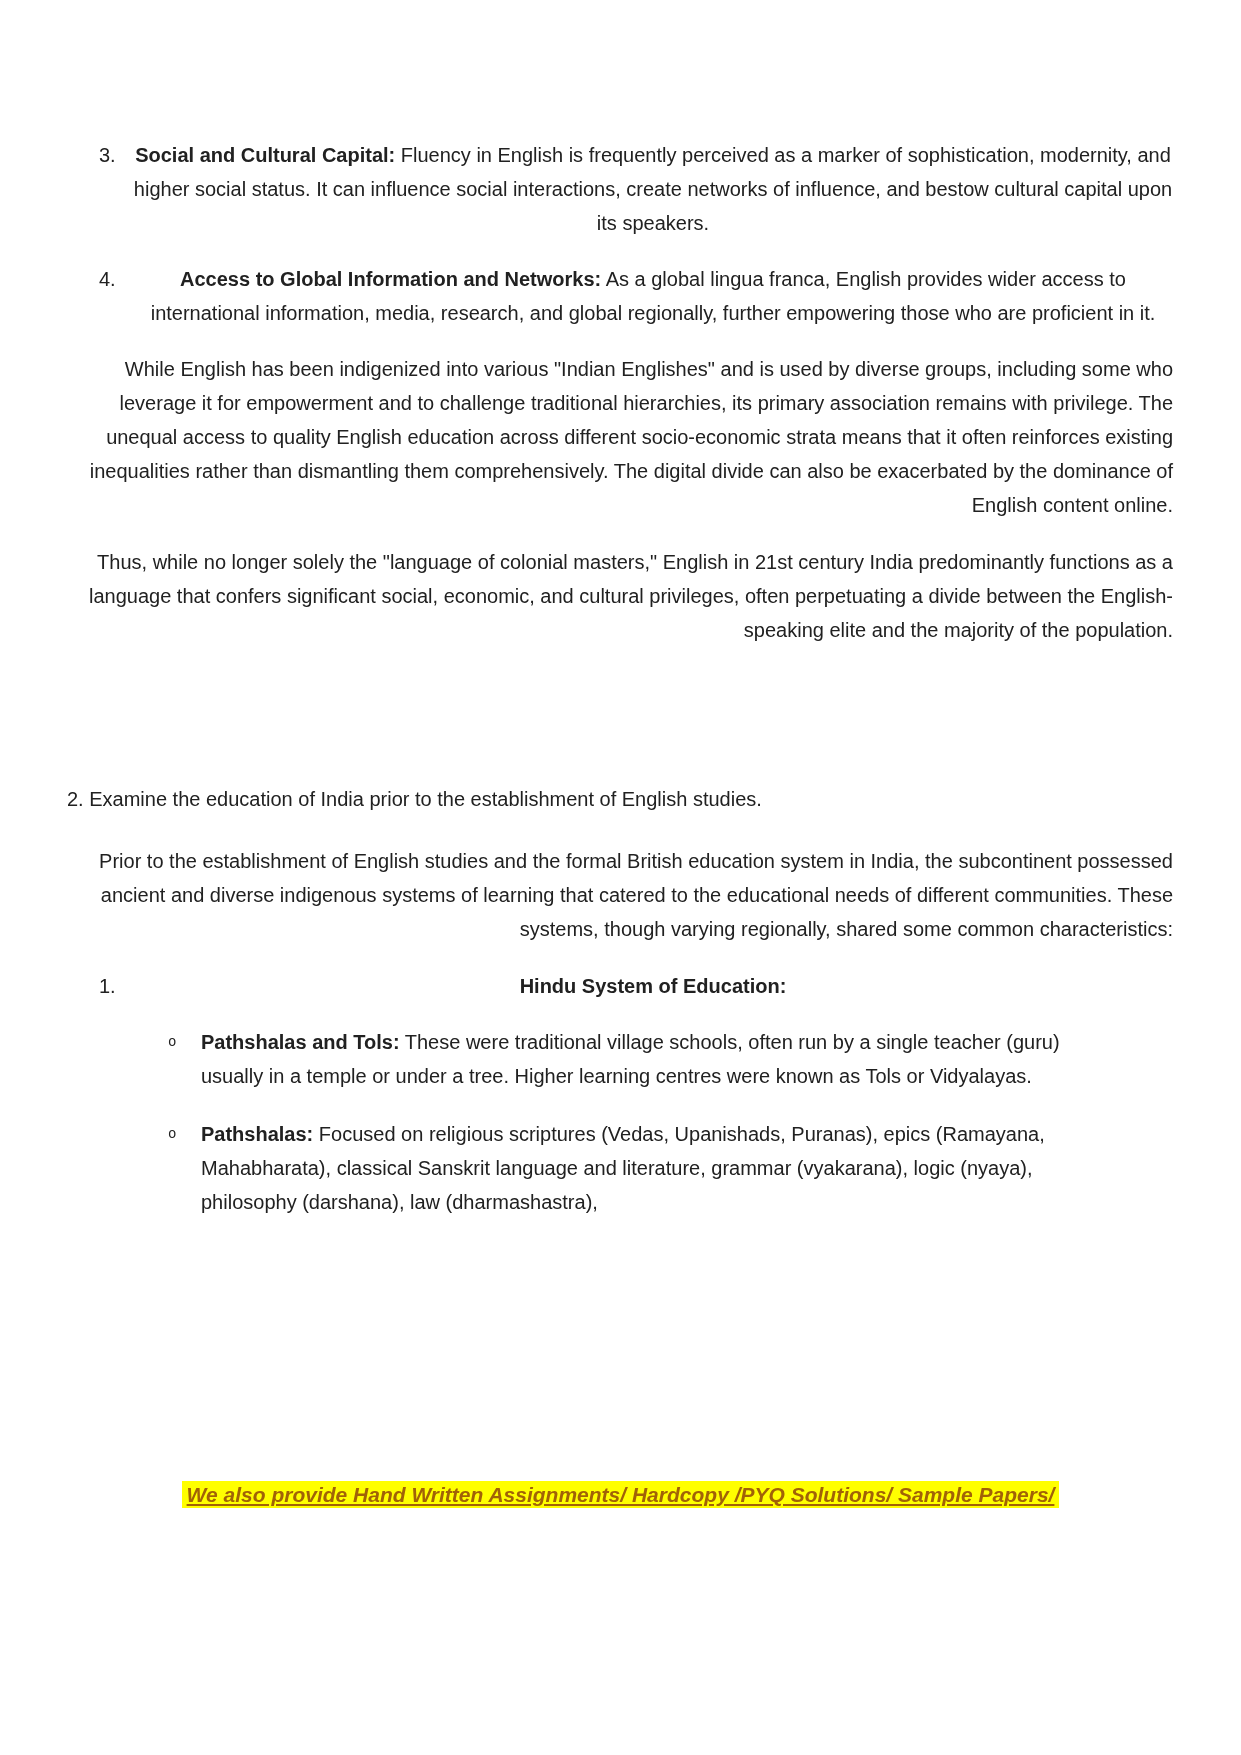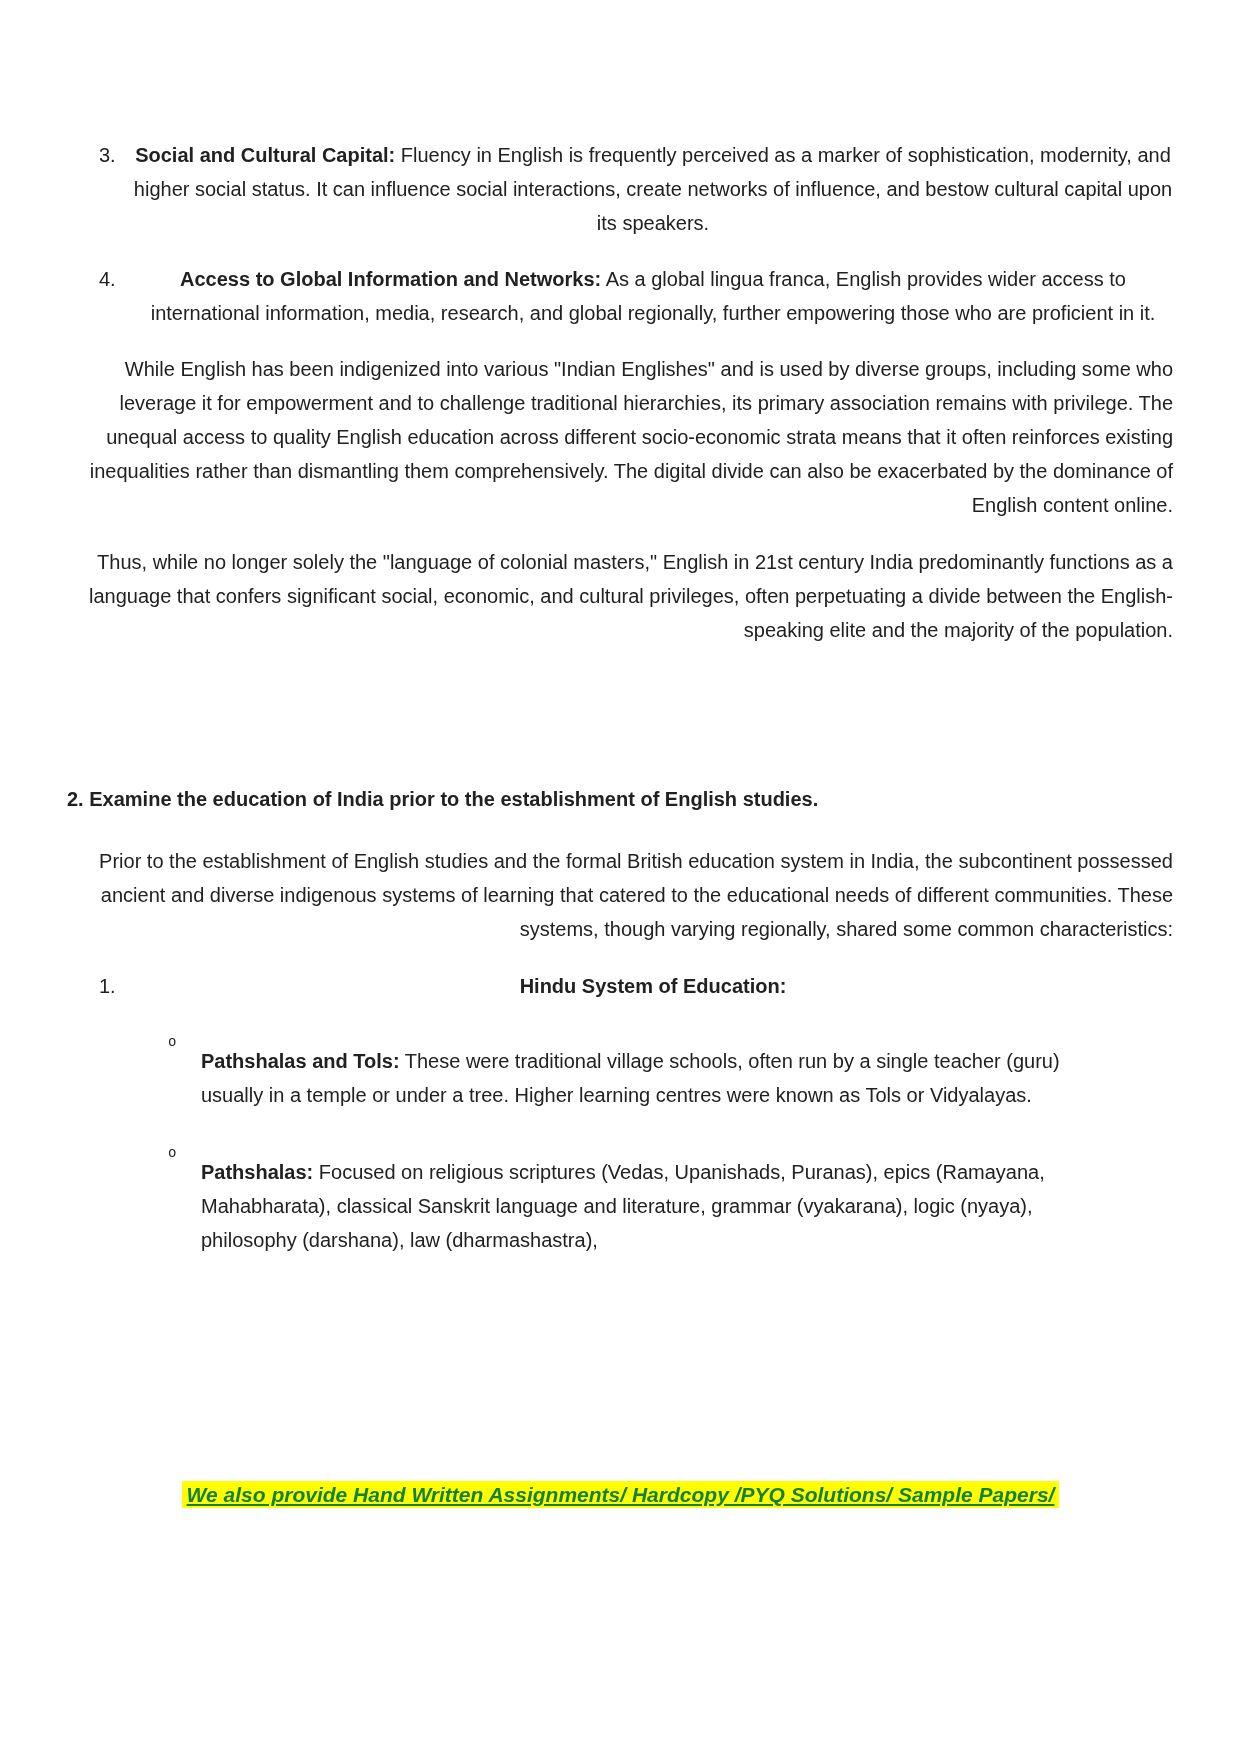--- a/index.html
+++ b/index.html
@@ -29,58 +29,57 @@
   }
   .list-item .num {
     flex: 0 0 34px;
     margin-left: 32px;
   }
   .list-item .li-text {
     flex: 1;
     text-align: center;
   }
   .heading {
-    font-weight: bold;
+    font-weight: normal;
     margin-bottom: 28px;
   }
   .sub-bullet {
     display: flex;
     margin-bottom: 24px;
   }
   .sub-bullet .sub-marker {
     flex: 0 0 33px;
     margin-left: 101px;
     font-size: 14px;
     line-height: 34px;
     font-family: "Liberation Mono", monospace;
   }
   .sub-bullet .sb-text {
     flex: 1;
     padding-right: 60px;
-    margin-top: 19px;
   }
   .big-gap {
     height: 112px;
   }
   b { font-weight: bold; }
   .footer {
     position: absolute;
     top: 1479px;
     left: 0;
     right: 0;
     text-align: center;
     font-size: 21px;
     line-height: 31px;
     font-weight: bold;
     font-style: italic;
   }
   .footer .hl {
     display: inline;
     background: #ffff00;
-    color: #15803d;
+    color: #a16207;
     text-decoration: underline;
     padding: 2px 5px;
   }
 </style>
 </head>
 <body>
 
 <div class="page">
   <div class="content">
 

